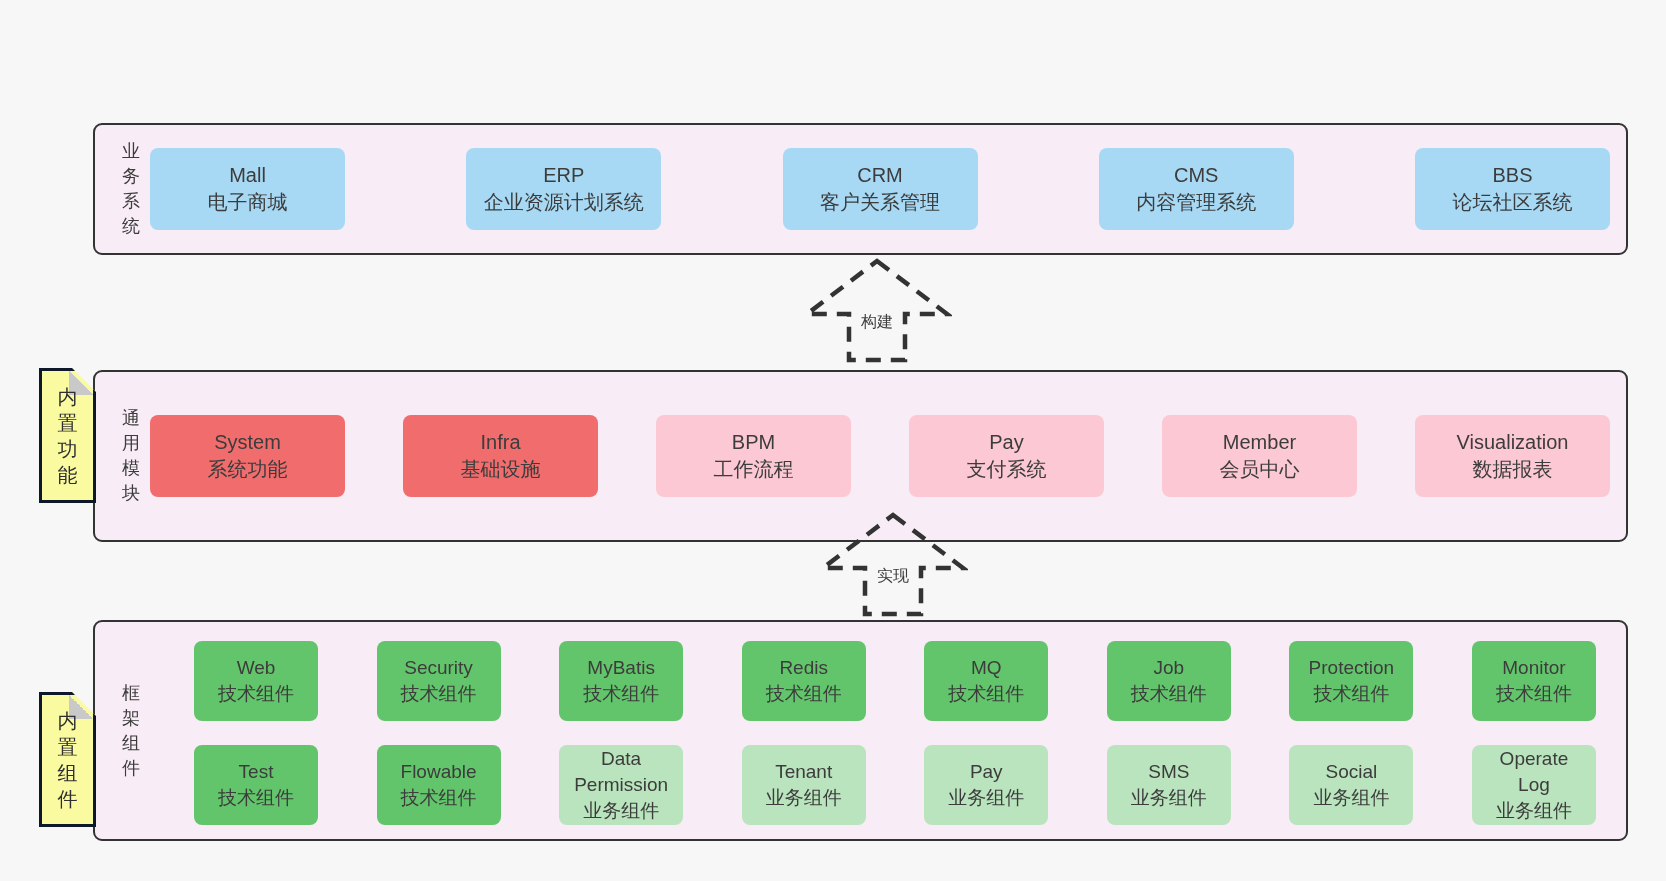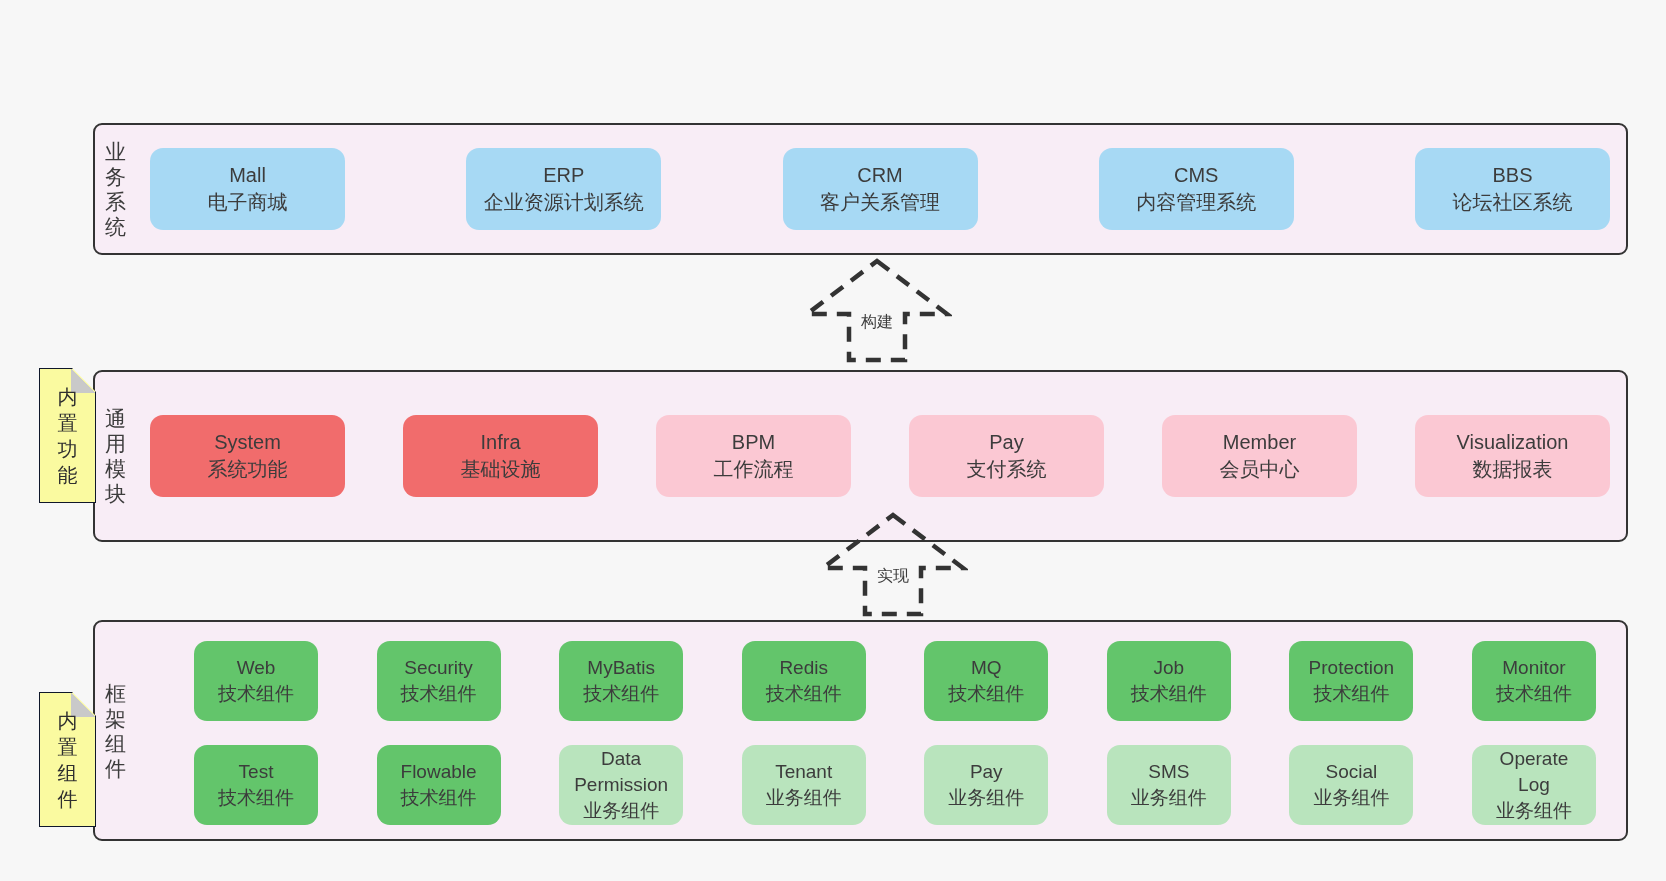--- a/index.html
+++ b/index.html
@@ -21,44 +21,44 @@
   .band{
     position:absolute;left:93px;width:1535px;
     background:var(--band-bg,#f8edf6);
     border:2px solid var(--band-border,#333);
     border-radius:9px;
   }
   .band-business{top:123px;height:132px;}
   .band-common{top:370px;height:172px;}
   .band-framework{top:620px;height:221px;}
   .vlabel{
-    position:absolute;left:10px;top:50%;transform:translateY(-50%);
-    width:26px;font-size:21px;line-height:25px;
-    text-align:left;word-break:break-all;color:var(--text);
+    position:absolute;left:23px;top:50%;transform:translateY(-50%);
+    width:26px;font-size:18px;line-height:25px;
+    text-align:center;word-break:break-all;color:var(--text);
   }
   .row{position:absolute;display:flex;justify-content:space-between;}
   .row6{left:55px;right:16px;top:50%;transform:translateY(-50%);}
   .row8{left:61px;right:30px;}
   .row8.r1{top:19px;}
   .row8.r2{top:123px;}
   .box{
     display:flex;flex-direction:column;align-items:center;justify-content:center;
-    text-align:center;border-radius:13px;
+    text-align:center;border-radius:8px;
     width:195px;height:82px;font-size:20px;line-height:27px;padding:0 8px;
   }
   .row8 .box{width:124px;height:80px;font-size:19px;line-height:26px;padding:0 24px;margin-left:38px;}
   .blue{background:var(--box-blue,#a7d9f4);}
   .red{background:var(--box-red,#f16c6c);}
   .pink{background:var(--box-pink,#fbc8d3);}
   .green{background:var(--box-green,#63c56b);}
   .lgreen{background:var(--box-light-green,#b9e4bd);}
   .sticky{
     position:absolute;left:39px;width:57px;height:135px;z-index:3;
     background:var(--sticky-yellow,#fafaa0);
-    border:1px solid #0f172a;
+    border:3px solid #0f172a;
     clip-path:polygon(0 0,calc(100% - 24px) 0,100% 24px,100% 100%,0 100%);
   }
   .sticky-mid{top:368px;}
   .sticky-bottom{top:692px;}
   .sticky .fold{
     position:absolute;top:0;right:0;width:24px;height:24px;
     background:linear-gradient(to bottom left,rgba(0,0,0,0) 50%,var(--sticky-fold,#c9c9c9) 50%);
   }
   .sticky .sticky-text{
     position:absolute;left:50%;top:50%;transform:translate(-50%,-50%);

